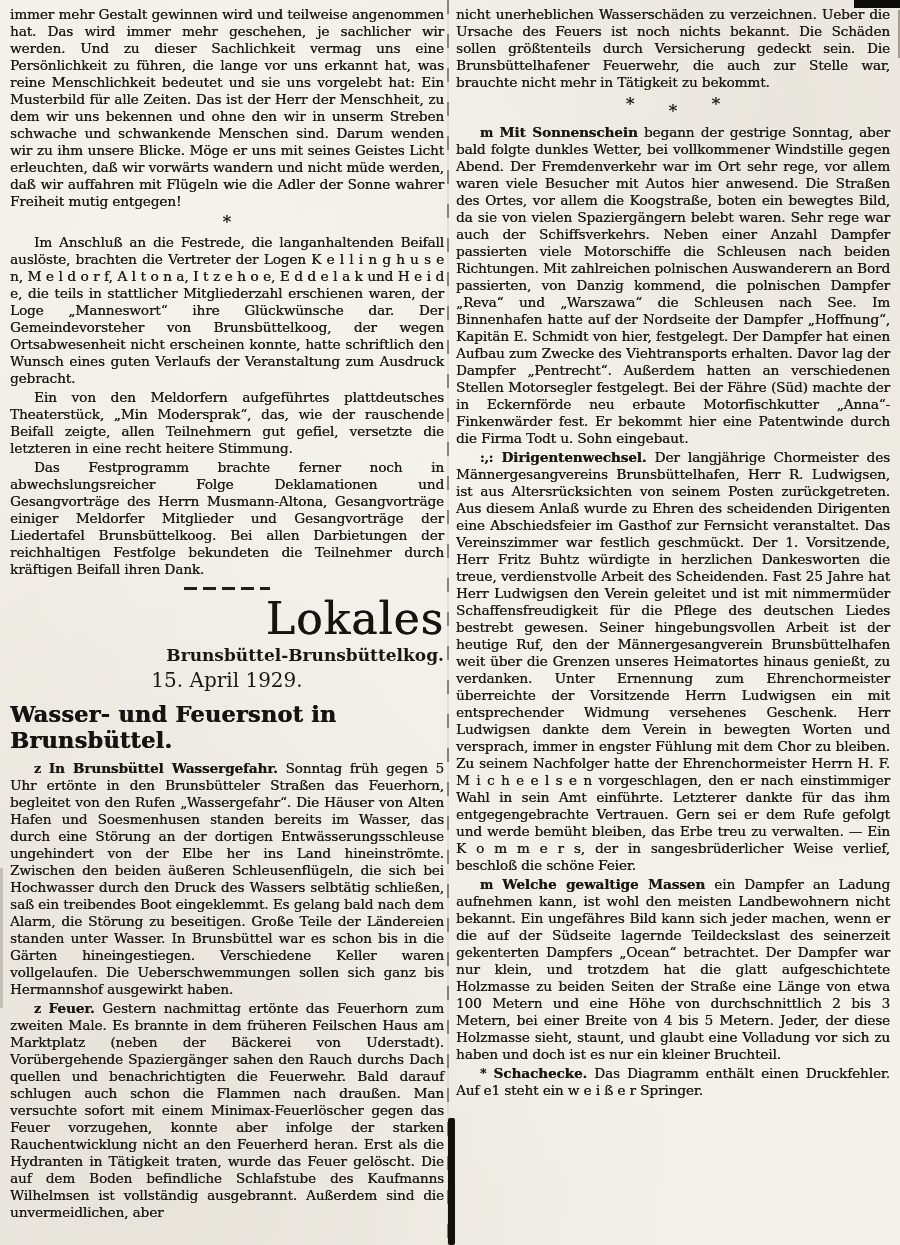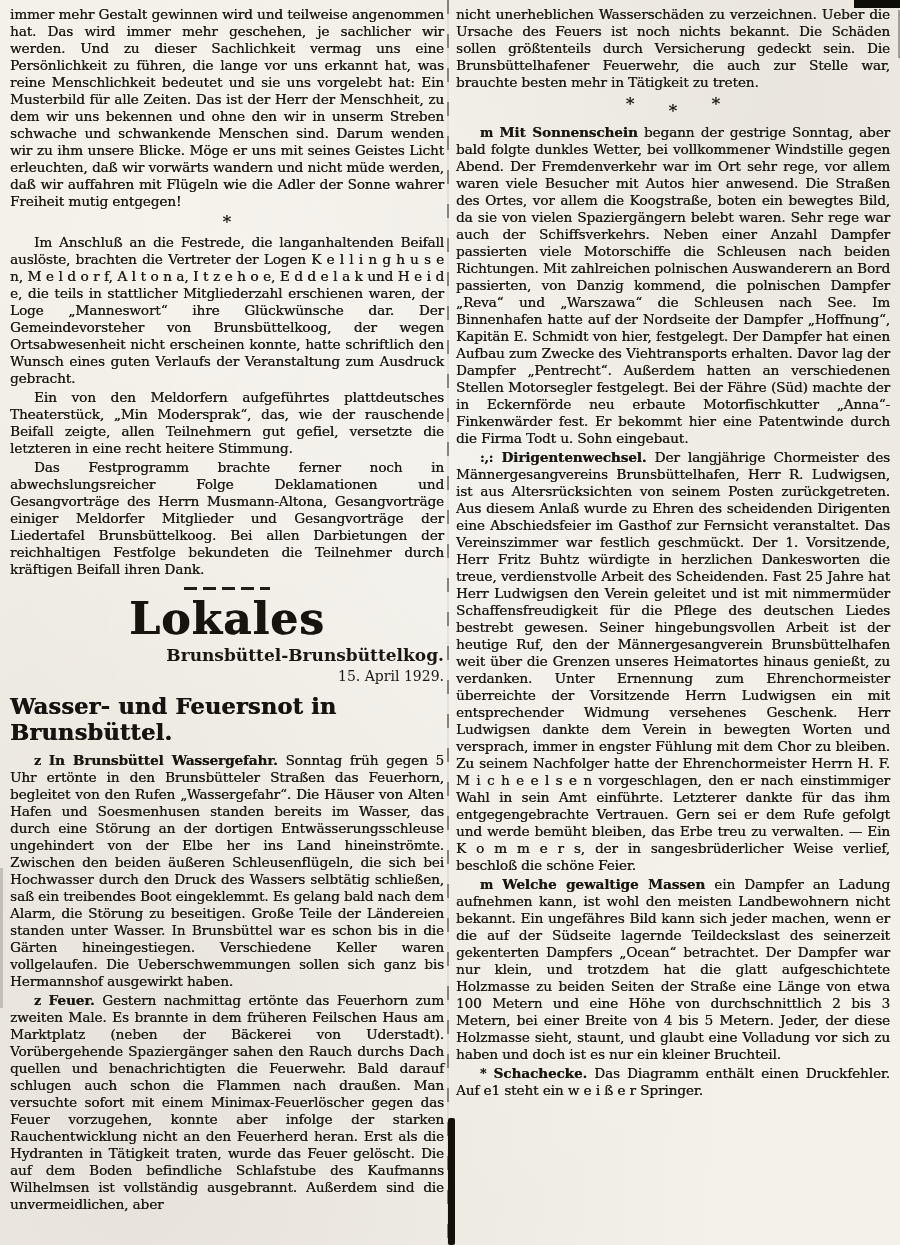--- a/index.html
+++ b/index.html
@@ -46,37 +46,37 @@
   .stars3 span { display: inline-block; margin: 0 17px; }
   .stars3 .mid { transform: translateY(7px); }
 
   .dash-sep {
     width: 86px; height: 3px;
     margin: 9px auto 7px;
     background: repeating-linear-gradient(90deg, #211e19 0 13px, transparent 13px 19px);
   }
 
   .section-title {
-    text-align: center;
-    font-size: 44px; font-weight: bold;
+    text-align: right;
+    font-size: 44px; font-weight: normal;
     line-height: 1.02;
     letter-spacing: 1px;
     margin: 2px 0 3px;
     color: #171410;
     text-shadow: 0.6px 0 0 #171410;
   }
   .section-subtitle {
     text-align: right;
     font-size: 17px; font-weight: bold;
     margin: 0;
     color: #1a1712;
   }
   .section-date {
-    text-align: right;
-    font-size: 14px;
+    text-align: center;
+    font-size: 20px;
     margin: 3px 0 9px;
     color: #1a1712;
   }
   .article-headline {
     font-size: 22.5px; font-weight: bold;
     letter-spacing: 0.2px;
     margin: 2px 0 7px;
     color: #161310;
     text-shadow: 0.5px 0 0 #161310;
   }
@@ -150,21 +150,21 @@
     <p class="para indent">
       <span class="marker">z</span>
       <span class="lead">Feuer.</span>
       <span>Gestern nachmittag ertönte das Feuerhorn zum zweiten Male. Es brannte in dem früheren Feilschen Haus am Marktplatz (neben der Bäckerei von Uderstadt). Vorübergehende Spaziergänger sahen den Rauch durchs Dach quellen und benachrichtigten die Feuerwehr. Bald darauf schlugen auch schon die Flammen nach draußen. Man versuchte sofort mit einem Minimax-Feuerlöscher gegen das Feuer vorzugehen, konnte aber infolge der starken Rauchentwicklung nicht an den Feuerherd heran. Erst als die Hydranten in Tätigkeit traten, wurde das Feuer gelöscht. Die auf dem Boden befindliche Schlafstube des Kaufmanns Wilhelmsen ist vollständig ausgebrannt. Außerdem sind die unvermeidlichen, aber</span>
     </p>
 
   </div>
 
   <div class="col col-right">
 
-    <p class="para">nicht unerheblichen Wasserschäden zu verzeichnen. Ueber die Ursache des Feuers ist noch nichts bekannt. Die Schäden sollen größtenteils durch Versicherung gedeckt sein. Die Brunsbüttelhafener Feuerwehr, die auch zur Stelle war, brauchte besten mehr in Tätigkeit zu treten.</p>
+    <p class="para">nicht unerheblichen Wasserschäden zu verzeichnen. Ueber die Ursache des Feuers ist noch nichts bekannt. Die Schäden sollen größtenteils durch Versicherung gedeckt sein. Die Brunsbüttelhafener Feuerwehr, die auch zur Stelle war, brauchte nicht mehr in Tätigkeit zu bekommt.</p>
 
     <div class="star-sep stars3">
       <span>*</span><span class="mid">*</span><span>*</span>
     </div>
 
     <p class="para indent">
       <span class="marker">m</span>
       <span class="lead">Mit Sonnenschein</span>
       <span>begann der gestrige Sonntag, aber bald folgte dunkles Wetter, bei vollkommener Windstille gegen Abend. Der Fremdenverkehr war im Ort sehr rege, vor allem waren viele Besucher mit Autos hier anwesend. Die Straßen des Ortes, vor allem die Koogstraße, boten ein bewegtes Bild, da sie von vielen Spaziergängern belebt waren. Sehr rege war auch der Schiffsverkehrs. Neben einer Anzahl Dampfer passierten viele Motorschiffe die Schleusen nach beiden Richtungen. Mit zahlreichen polnischen Auswanderern an Bord passierten, von Danzig kommend, die polnischen Dampfer „Reva“ und „Warszawa“ die Schleusen nach See. Im Binnenhafen hatte auf der Nordseite der Dampfer „Hoffnung“, Kapitän E. Schmidt von hier, festgelegt. Der Dampfer hat einen Aufbau zum Zwecke des Viehtransports erhalten. Davor lag der Dampfer „Pentrecht“. Außerdem hatten an verschiedenen Stellen Motorsegler festgelegt. Bei der Fähre (Süd) machte der in Eckernförde neu erbaute Motorfischkutter „Anna“-Finkenwärder fest. Er bekommt hier eine Patentwinde durch die Firma Todt u. Sohn eingebaut.</span>
     </p>

